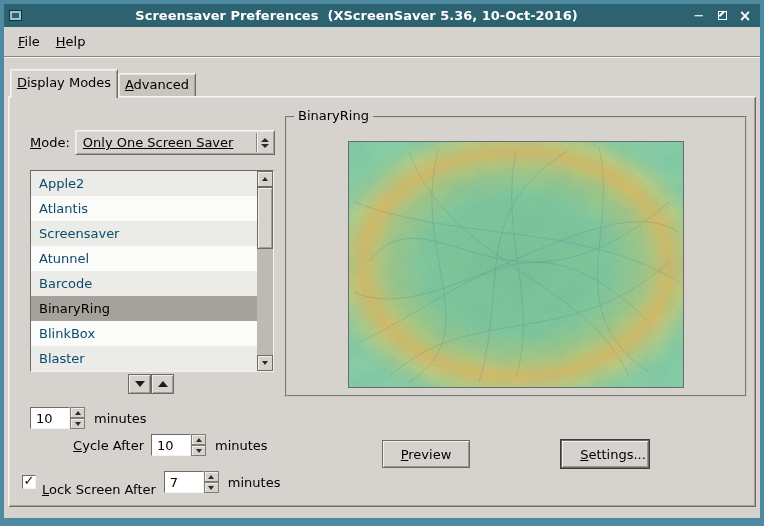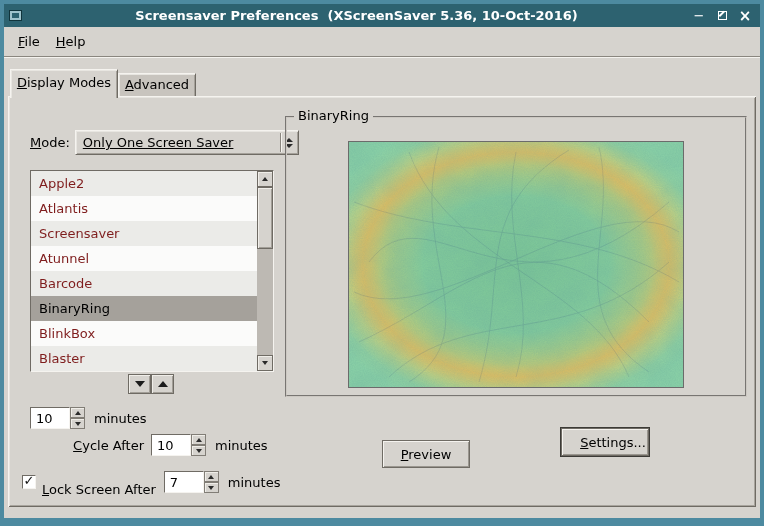--- a/index.html
+++ b/index.html
@@ -40,40 +40,40 @@
   .tab-active { left: 6px; top: 65px; width: 108px; height: 29px; z-index: 3; padding-top: 5px; }
   .tab-inactive { left: 114px; top: 69px; width: 78px; height: 25px; z-index: 1; background: #c8c4be; padding-top: 3px; }
 
   
   .panel { position: absolute; left: 4px; top: 92px; width: 748px; height: 411px; background: #d6d3ce; z-index: 2;
            box-shadow: inset 1px 1px 0 #f5f3ef, inset -1px -1px 0 #6f6b64,
                        inset 2px 2px 0 #e6e4df, inset -2px -2px 0 #a8a49d; }
 
   
   .mode-row { position: absolute; left: 22px; top: 34px; display: flex; align-items: center; gap: 5px; }
-  .combo { width: 224px; height: 25px; background: #d6d3ce; display: flex; align-items: center;
+  .combo { width: 200px; height: 25px; background: #d6d3ce; display: flex; align-items: center;
            border: 1px solid #6f6b64; border-top-color: #f5f3ef; border-left-color: #f5f3ef;
            box-shadow: inset 1px 1px 0 #e8e6e1, inset -1px -1px 0 #a5a19a; }
   .combo-label { flex: 1; padding-left: 7px; text-decoration: underline; white-space: nowrap; overflow: hidden; }
   .combo-sep { width: 2px; height: 19px; border-left: 1px solid #8a867f; border-right: 1px solid #f5f3ef; margin-right: 3px; }
   .combo-arrows { display: flex; flex-direction: column; align-items: center; gap: 2px; margin-right: 5px; }
 
   .tri { width: 0; height: 0; display: block; }
   .tri-up-xs   { border-left: 4px solid transparent; border-right: 4px solid transparent; border-bottom: 4px solid #2a2a2a; }
   .tri-down-xs { border-left: 4px solid transparent; border-right: 4px solid transparent; border-top: 4px solid #2a2a2a; }
   .tri-up-s    { border-left: 3px solid transparent; border-right: 3px solid transparent; border-bottom: 4px solid #2a2a2a; }
   .tri-down-s  { border-left: 3px solid transparent; border-right: 3px solid transparent; border-top: 4px solid #2a2a2a; }
   .tri-up-m    { border-left: 5px solid transparent; border-right: 5px solid transparent; border-bottom: 6px solid #1c1c1c; }
   .tri-down-m  { border-left: 5px solid transparent; border-right: 5px solid transparent; border-top: 6px solid #1c1c1c; }
 
   
   .saver-list { position: absolute; left: 22px; top: 74px; width: 244px; height: 202px; background: #fff;
                 border: 1px solid #6f6b64; border-right-color: #f5f3ef; border-bottom-color: #f5f3ef; }
   .list-rows { position: absolute; left: 0; top: 0; width: 226px; height: 200px; overflow: hidden; }
-  .list-row { height: 25px; line-height: 25px; padding-left: 8px; color: #7f1d1d; background: #fbfbfa; }
+  .list-row { height: 25px; line-height: 25px; padding-left: 8px; color: #0c4a6e; background: #fbfbfa; }
   .list-row.alt { background: #ebebe8; }
   .list-row.selected { background: #a5a19b; color: #000; }
   .scrollbar { position: absolute; right: 0; top: 0; width: 16px; height: 200px; background: #bdb9b3; }
   .sb-btn { position: absolute; left: 0; width: 16px; height: 16px; background: #d6d3ce;
             border: 1px solid #6f6b64; box-shadow: inset 1px 1px 0 #f0eee9;
             display: flex; align-items: center; justify-content: center; }
   .sb-up { top: 0; }
   .sb-down { bottom: 0; }
   .sb-thumb { position: absolute; left: 0; top: 16px; width: 16px; height: 62px; background: #d6d3ce;
               border: 1px solid #6f6b64; box-shadow: inset 1px 1px 0 #f0eee9, inset -1px -1px 0 #a29e97; }
@@ -109,21 +109,21 @@
   .group-frame { position: absolute; left: 277px; top: 20px; width: 462px; height: 281px; border: 2px groove #ccc8c2; }
   .frame-title { position: absolute; top: -10px; left: 7px; background: #d6d3ce; padding: 0 4px; }
   .preview-image { position: absolute; left: 61px; top: 23px; width: 336px; height: 247px;
                    border: 1px solid #6b6b6b; background: #8bd0a0; }
 
   
   .push-btn { position: absolute; height: 28px; background: #d6d3ce; border: 1px solid #6f6b64;
               box-shadow: inset 1px 1px 0 #f5f3ef, inset -1px -1px 0 #9a968f;
               text-align: center; padding-top: 6px; font-size: 13px; }
   .btn-preview  { left: 374px; top: 344px; width: 88px; }
-  .btn-settings { left: 553px; top: 332px; width: 88px;
+  .btn-settings { left: 553px; top: 344px; width: 88px;
                   box-shadow: inset 1px 1px 0 #f5f3ef, inset -1px -1px 0 #9a968f, 0 0 0 1px #3c3a36; padding-left: 16px; }
 </style>
 </head>
 <body>
 
 <div class="window">
 
   <div class="titlebar">
     <div class="win-icon"></div>
     <div class="title-text">Screensaver Preferences  (XScreenSaver 5.36, 10-Oct-2016)</div>

